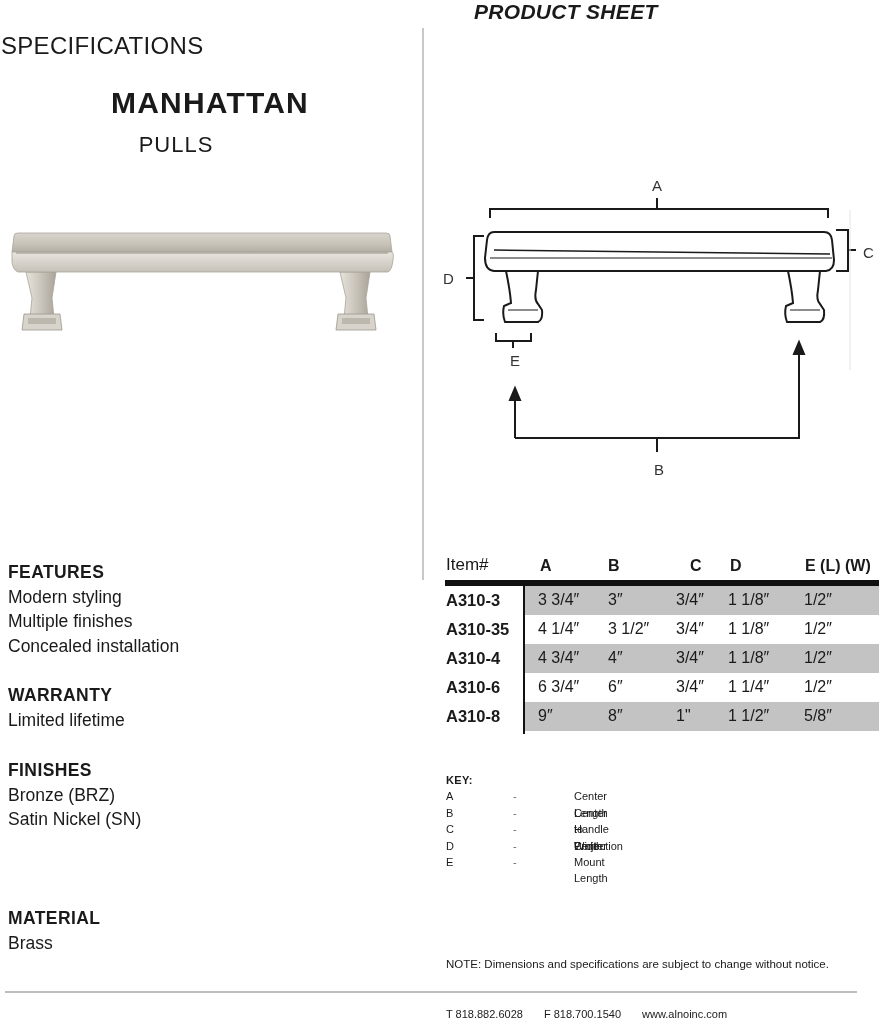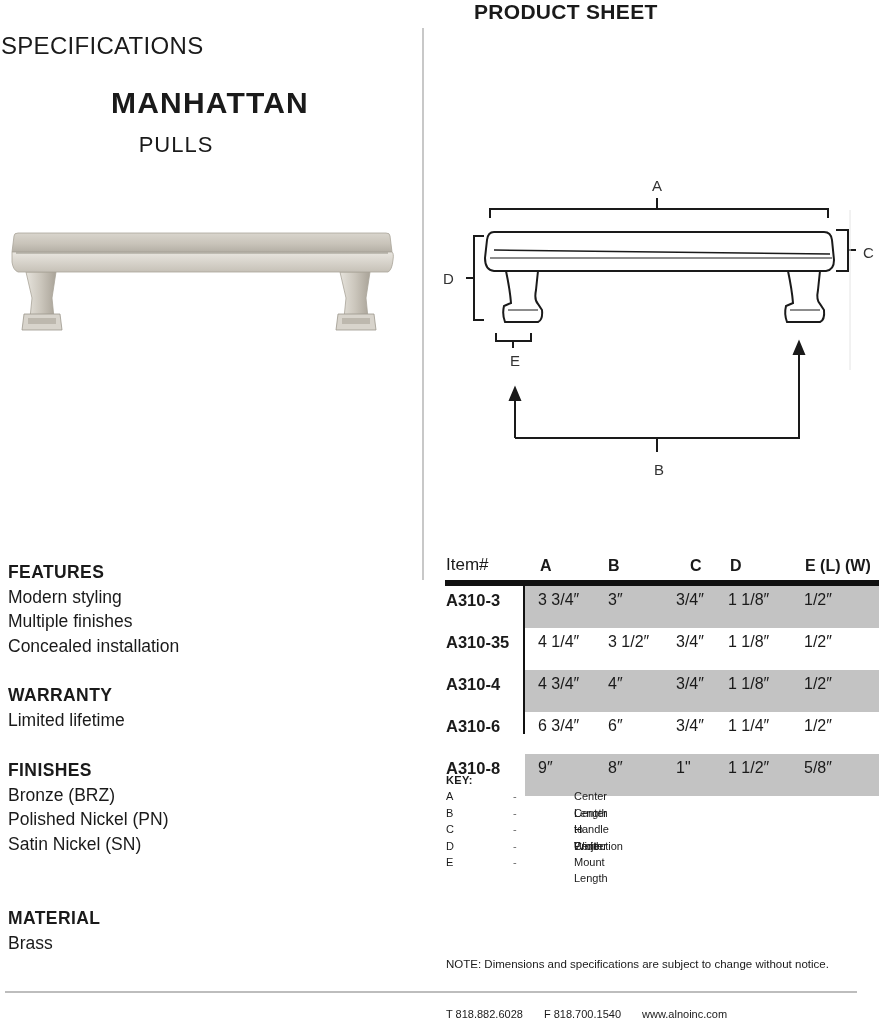--- a/index.html
+++ b/index.html
@@ -1,39 +1,39 @@
 <!DOCTYPE html>
 <html><head>
   <meta charset="utf-8">
   <style>
     html, body { margin: 0; padding: 0; background: #ffffff; }
     body {
       width: 880px; height: 1024px; position: relative; overflow: hidden;
       font-family: "Liberation Sans", "DejaVu Sans", sans-serif; color: #1a1a1a;
     }
     .abs { position: absolute; }
-    .title-product-sheet { left: 474px; top: 0px; font-size: 21px; font-weight: 600; letter-spacing: 0.3px; }
+    .title-product-sheet { left: 474px; top: 0px; font-size: 21px; font-weight: 600; letter-spacing: 0.3px; font-style: italic; }
     .title-specs { left: 1px; top: 32px; font-size: 24px; font-weight: 500; letter-spacing: 0.3px; }
     .v-divider { left: 422px; top: 28px; width: 2px; height: 552px; background: #c8c8c8; }
     .product-name { left: 0; width: 420px; top: 86px; text-align: center; font-size: 30px; font-weight: 600; letter-spacing: 1.2px; }
     .product-type { left: 0; width: 352px; top: 132px; text-align: center; font-size: 22px; letter-spacing: 1px; padding-left: 0; }
     .photo { left: 8px; top: 230px; width: 390px; height: 110px; }
     .diagram { left: 438px; top: 170px; width: 442px; height: 320px; }
 
     .spec-block { left: 8px; font-size: 17.5px; line-height: 24.5px; }
     .spec-block .head { font-weight: 600; letter-spacing: 0.4px; }
     .spec-block .item { font-weight: 400; }
 
     .table { left: 445px; top: 555px; width: 434px; }
     .thead { position: relative; height: 25px; font-size: 16px; font-weight: 600; }
     .thead span { position: absolute; top: 2px; }
     .thead .item-h { font-weight: 500; font-size: 17px; top: 0; }
     .head-bar { position: relative; height: 6px; background: #111; margin-right: 0; }
     .tbody { position: relative; }
-    .row { position: relative; height: 42px; font-size: 16px; }
+    .row { position: relative; height: 29px; font-size: 16px; }
     .row .shade { position: absolute; left: 80px; right: 0; top: 0; bottom: 0; background: #c3c3c3; }
     .row.shaded .shade { background: #c3c3c3; }
     .row.plain .shade { background: transparent; }
     .row .cell { position: absolute; top: 5px; font-weight: 400; }
     .row .item { left: 1px; font-weight: 600; font-size: 16.5px; }
     .row-divider { position: absolute; left: 78px; top: 0; width: 2px; height: 148px; background: #111; }
 
     .key { left: 446px; top: 772px; font-size: 11px; line-height: 16.4px; }
     .key .key-title { font-weight: 600; letter-spacing: 0.3px; }
     .key-row { position: relative; height: 16.4px; }
@@ -132,21 +132,20 @@
   <div class="item">Multiple finishes</div>
   <div class="item">Concealed installation</div>
 </div>
 <div class="abs spec-block" style="top:683px;">
   <div class="head">WARRANTY</div>
   <div class="item">Limited lifetime</div>
 </div>
 <div class="abs spec-block" style="top:758px;">
   <div class="head">FINISHES</div>
   <div class="item">Bronze (BRZ)</div>
-  <div class="item">Polished Nickel (PN)</div>
   <div class="item">Satin Nickel (SN)</div>
 </div>
 <div class="abs spec-block" style="top:906px;">
   <div class="head">MATERIAL</div>
   <div class="item">Brass</div>
 </div>
 
 <div class="abs table">
   <div class="thead">
     <span class="item-h" style="left:1px;">Item#</span>

